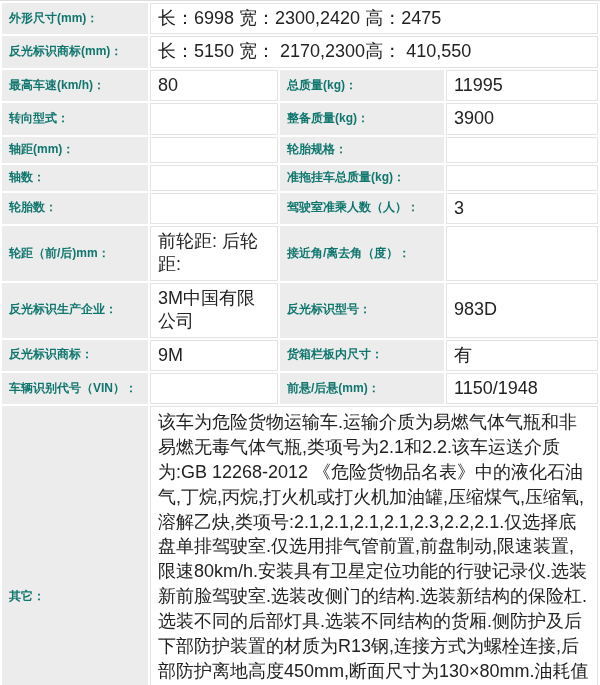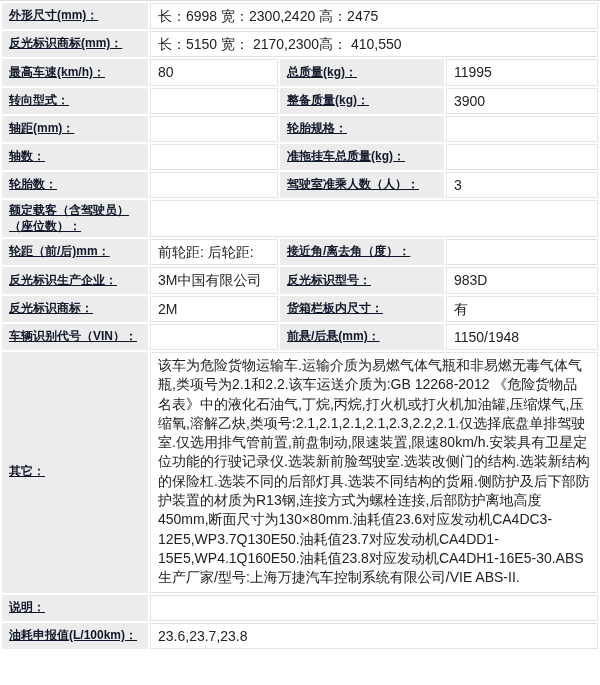--- a/index.html
+++ b/index.html
@@ -24,29 +24,28 @@
   td{
     font-size:12px;
     vertical-align:middle;
     padding:3px 7px;
     word-wrap:break-word;
     overflow-wrap:break-word;
   }
   td.lbl{
     background:var(--label-bg);
     font-weight:bold;
-    color:#0f172a;
+    color:#0f766e;
     line-height:1.3;
-    text-decoration:underline;
   }
   td.val{
     background:#ffffff;
     border:1px solid var(--cell-border);
     color:#222222;
-    font-size:14px;
+    font-size:18px;
     line-height:1.3;
   }
   td.para{
     line-height:1.38;
     vertical-align:top;
     padding-bottom:4px;
   }
   tr.h26 td{height:18px;}
 </style>
 </head>
@@ -91,39 +90,35 @@
     <td class="val"></td>
     <td class="lbl">准拖挂车总质量(kg)：</td>
     <td class="val"></td>
   </tr>
   <tr class="h26">
     <td class="lbl">轮胎数：</td>
     <td class="val"></td>
     <td class="lbl">驾驶室准乘人数（人）：</td>
     <td class="val">3</td>
   </tr>
-  <tr>
-    <td class="lbl">额定载客（含驾驶员）（座位数）：</td>
-    <td class="val" colspan="3"></td>
-  </tr>
   <tr class="h26">
     <td class="lbl">轮距（前/后)mm：</td>
     <td class="val">前轮距: 后轮距:</td>
     <td class="lbl">接近角/离去角（度）：</td>
     <td class="val"></td>
   </tr>
   <tr class="h26">
     <td class="lbl">反光标识生产企业：</td>
     <td class="val">3M中国有限公司</td>
     <td class="lbl">反光标识型号：</td>
     <td class="val">983D</td>
   </tr>
   <tr class="h26">
     <td class="lbl">反光标识商标：</td>
-    <td class="val">2M</td>
+    <td class="val">9M</td>
     <td class="lbl">货箱栏板内尺寸：</td>
     <td class="val">有</td>
   </tr>
   <tr class="h26">
     <td class="lbl">车辆识别代号（VIN）：</td>
     <td class="val"></td>
     <td class="lbl">前悬/后悬(mm)：</td>
     <td class="val">1150/1948</td>
   </tr>
   <tr>

